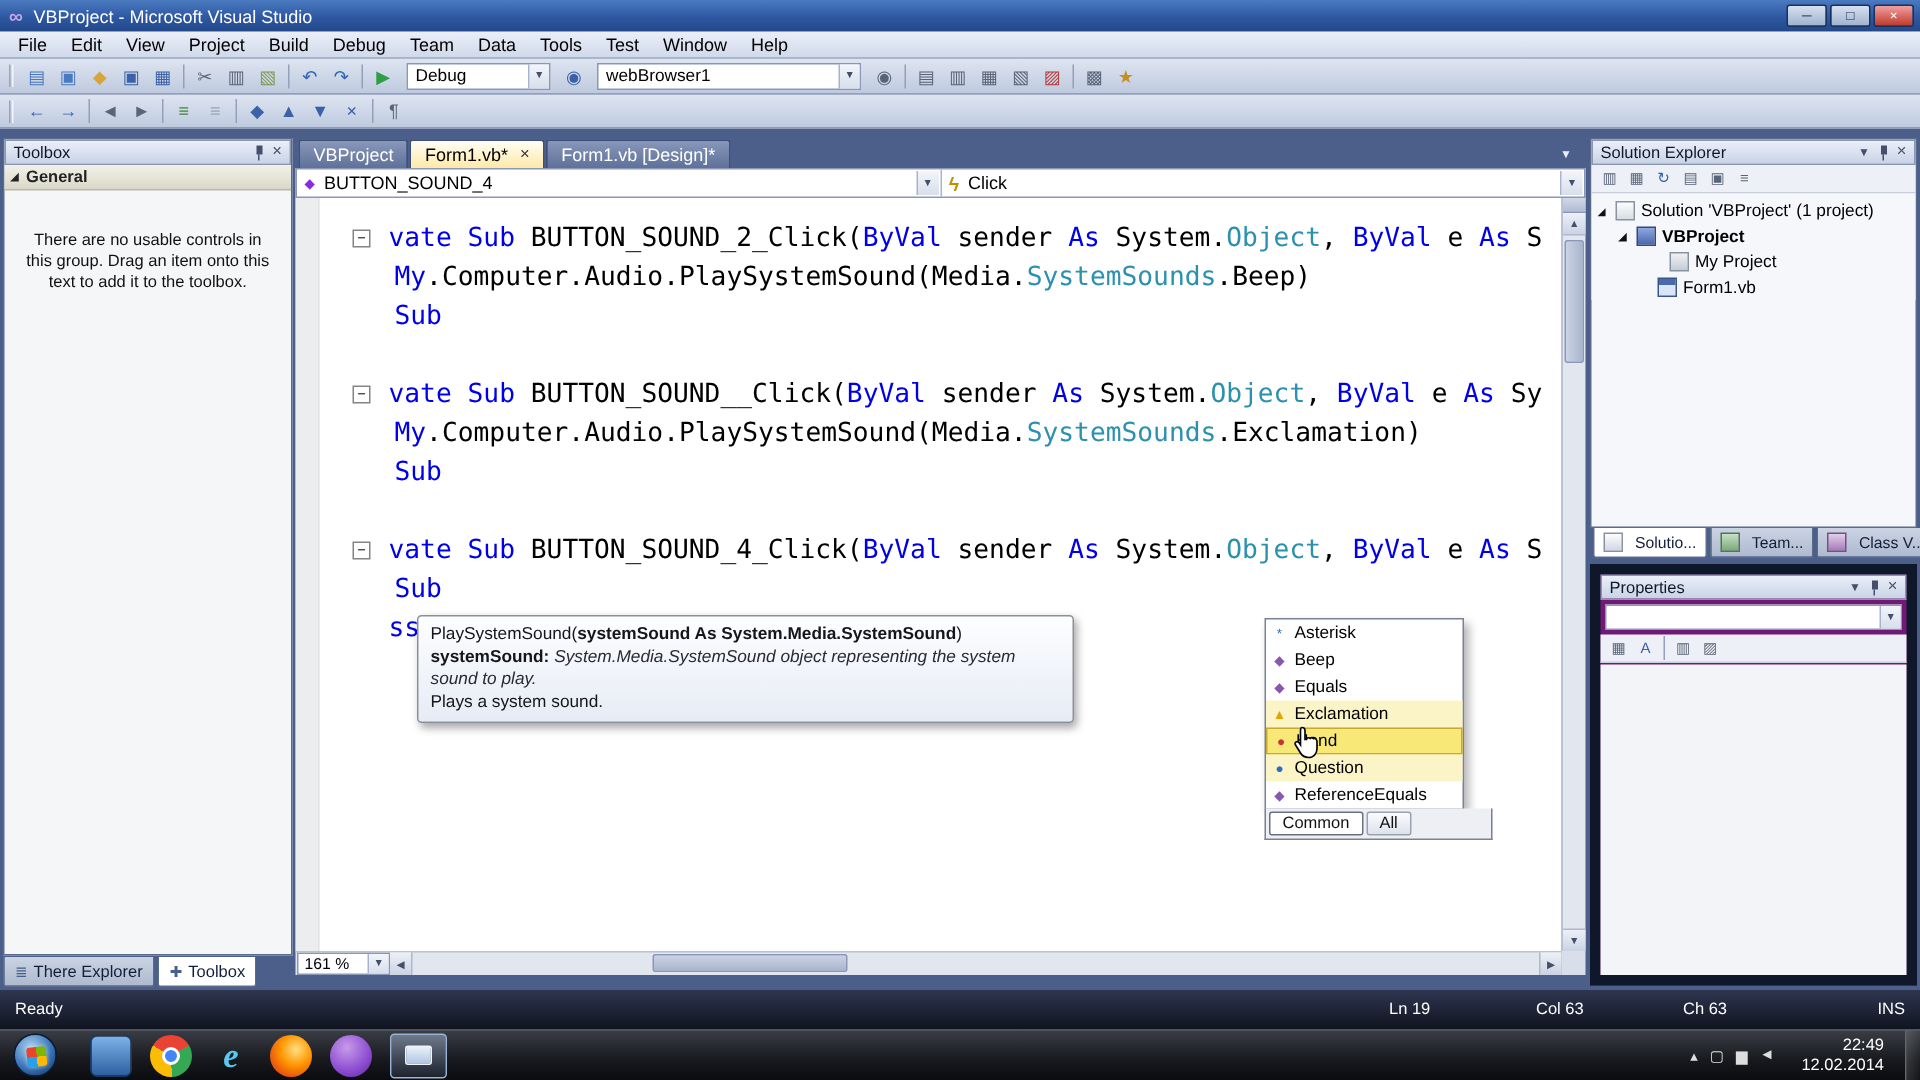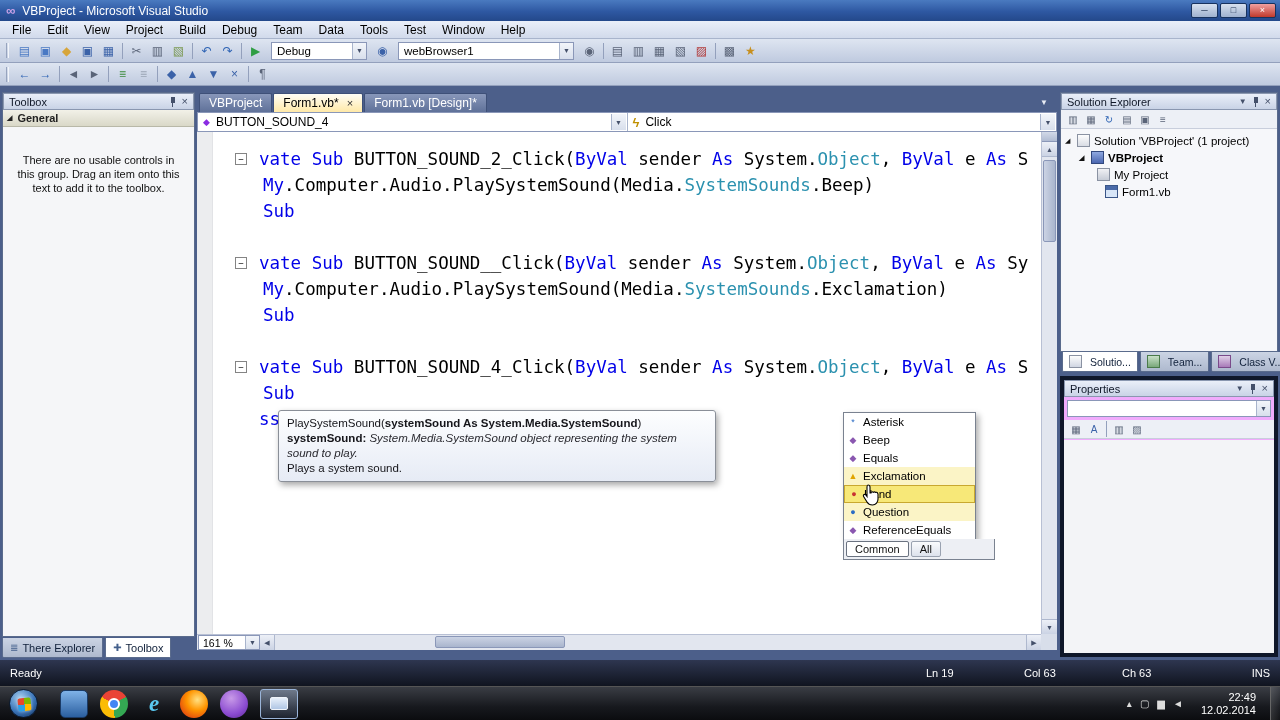--- a/index.html
+++ b/index.html
@@ -108,21 +108,21 @@
 .mi-solution{background:linear-gradient(#FDFDFD,#D8DCE4);border:1px solid #8A92A2;}
 .mi-vb-project{background:linear-gradient(#8FA8E0,#4A66B0);border:1px solid #32487E;}
 .mi-my-project{background:linear-gradient(#F0F1F4,#C6CBD6);border:1px solid #8A92A2;}
 .mi-form{background:linear-gradient(180deg,#4A6AA8 0 4px,#D8E6F8 4px);border:1px solid #3A5688;}
 .mi-solution-explorer{background:linear-gradient(#FDFDFD,#D0D6E2);border:1px solid #8A92A2;}
 .mi-team-explorer{background:linear-gradient(#C8E0C8,#7AA87A);border:1px solid #4A7A4A;}
 .mi-class-view{background:linear-gradient(#E0D0E8,#A87AB8);border:1px solid #7A4A8A;}
 #panel-tabs{left:1060px;top:352px;width:218px;height:20px;display:flex;gap:2px;padding-left:2px;}
 .p-tab{display:flex;align-items:center;gap:4px;padding:0 6px;font-size:10.5px;border:1px solid #5A6B8C;border-top:none;background:linear-gradient(#CBD4E4,#AEB9CE);color:#10203A;border-radius:0 0 2px 2px;white-space:nowrap;}
 .p-tab.active{background:#fff;}
-#props{left:1060px;top:376px;width:218px;height:281px;background:#f0abfc;border:4px solid #0f172a;}
+#props{left:1060px;top:376px;width:218px;height:281px;background:#701a75;border:7px solid #0f172a;}
 .props-combo{height:17px;margin:3px;background:#fff;border:1px solid #8A97B8;display:flex;}
 .props-combo .cv{flex:1;}
 #props-grid{position:absolute;left:0;right:0;top:60px;bottom:0;background:#F3F4F7;}
 
 
 #status{left:0;top:660px;width:1280px;height:26px;background:linear-gradient(#2E3650,#10141F);display:flex;align-items:center;color:#fff;font-size:11px;}
 #status .rd{margin-left:10px;}
 .st-right{margin-left:auto;display:flex;margin-right:10px;}
 .st-cell{width:98px;}
 .st-ins{width:50px;text-align:right;}
@@ -400,21 +400,21 @@
         <div class="tree-row" style="padding-left: 4px;">
           <span class="exp">◢</span>
           <span class="mi mi-solution"></span>
           <span>Solution 'VBProject' (1 project)</span>
         </div>
         <div class="tree-row b" style="padding-left: 18px;">
           <span class="exp">◢</span>
           <span class="mi mi-vb-project"></span>
           <span>VBProject</span>
         </div>
-        <div class="tree-row" style="padding-left: 24px;">
+        <div class="tree-row" style="padding-left: 40px;">
           <span class="exp"></span>
           <span class="mi mi-my-project"></span>
           <span>My Project</span>
         </div>
         <div class="tree-row" style="padding-left: 32px;">
           <span class="exp"></span>
           <span class="mi mi-form"></span>
           <span>Form1.vb</span>
         </div>
       </div>

